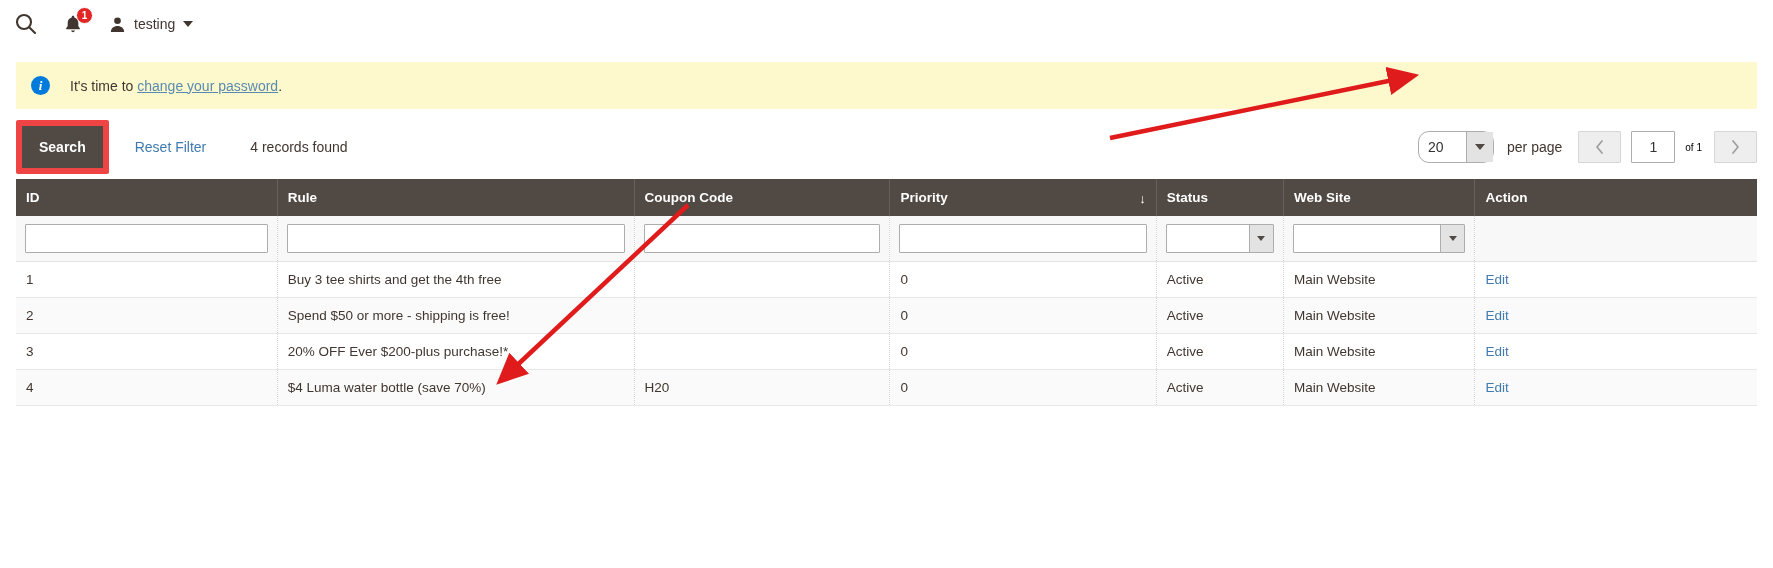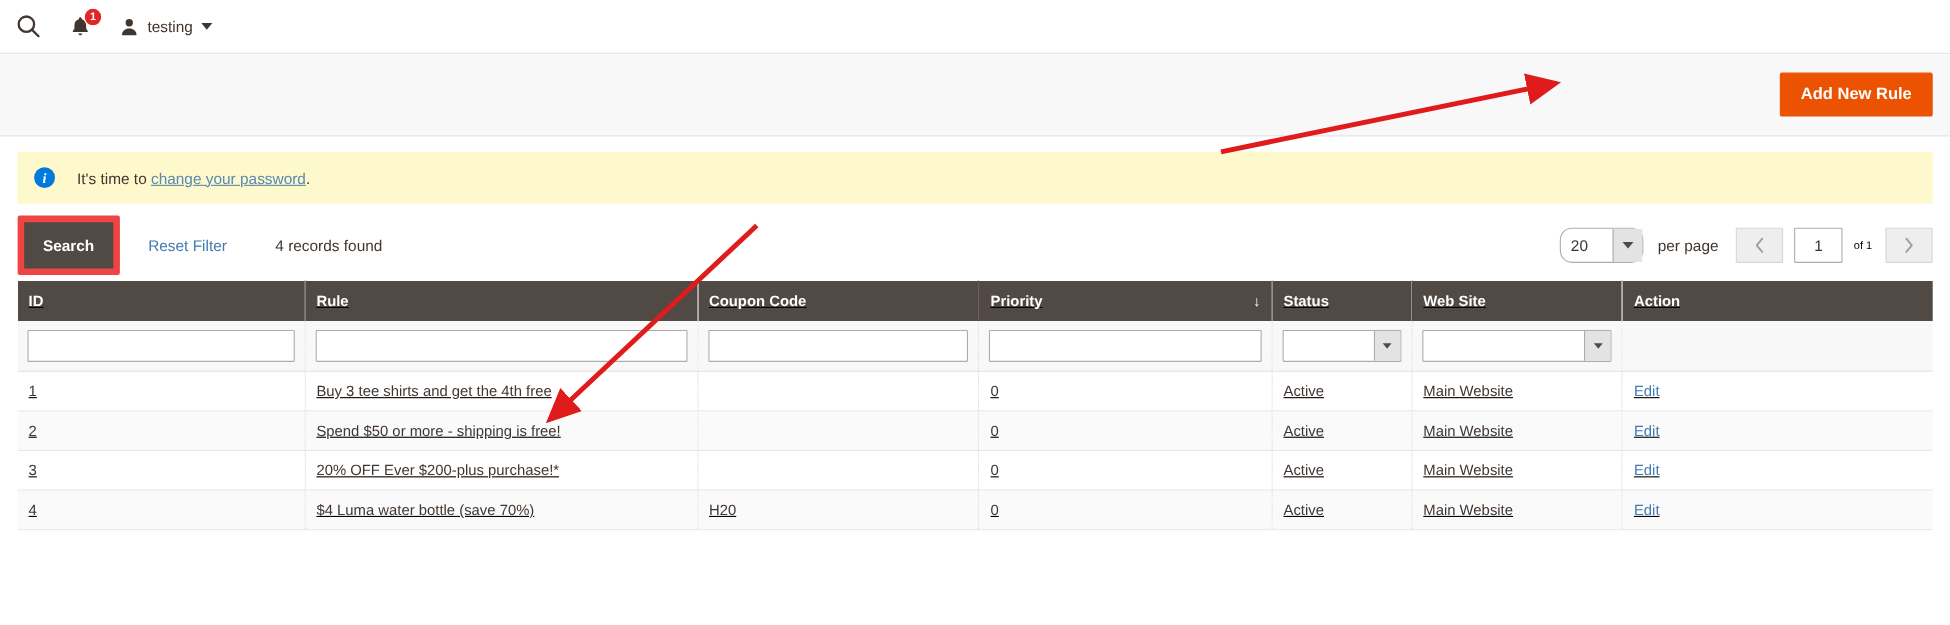--- a/index.html
+++ b/index.html
@@ -180,21 +180,21 @@
     text-align: center;
     font-size: 14px;
     color: #333;
     font-family: "Liberation Sans", sans-serif;
     margin: 0 10px;
     border-radius: 1px;
   }
   .of-label { font-size: 10px; color: #000000; margin-right: 12px; }
 
   
-  .grid-wrap { margin: 16px 16px 0 16px; text-decoration: underline; }
+  .grid-wrap { margin: 16px 16px 0 16px; }
   table.grid { width: 100%; border-collapse: collapse; table-layout: fixed; }
   table.grid th {
     background: #514943;
     color: #fff;
     font-size: 13.5px;
     font-weight: bold;
     text-align: left;
     padding: 11px 10px 11px 10px;
     border-right: 1px solid #6a5f58;
     position: relative;
@@ -282,23 +282,20 @@
           <circle cx="12" cy="7.2" r="4.2" fill="#41362f"></circle>
           <path d="M3.6 21.5c0-4.7 3.8-7.6 8.4-7.6s8.4 2.9 8.4 7.6H3.6z" fill="#41362f"></path>
         </svg>
         <span class="user-name">testing</span>
         <span class="caret-down"></span>
       </div>
 
     </div>
   </div>
 
-  <div class="action-bar">
-    <button class="btn-primary">Add New Rule</button>
-  </div>
 
   <div class="notice">
     <span class="info-icon">i</span>
     <span class="notice-text"><span>It's time to </span><a>change your password</a><span>.</span></span>
   </div>
 
   <div class="grid-controls">
     <button class="btn-search">Search</button>
     <a class="link-reset">Reset Filter</a>
     <span class="records-found">4 records found</span>

